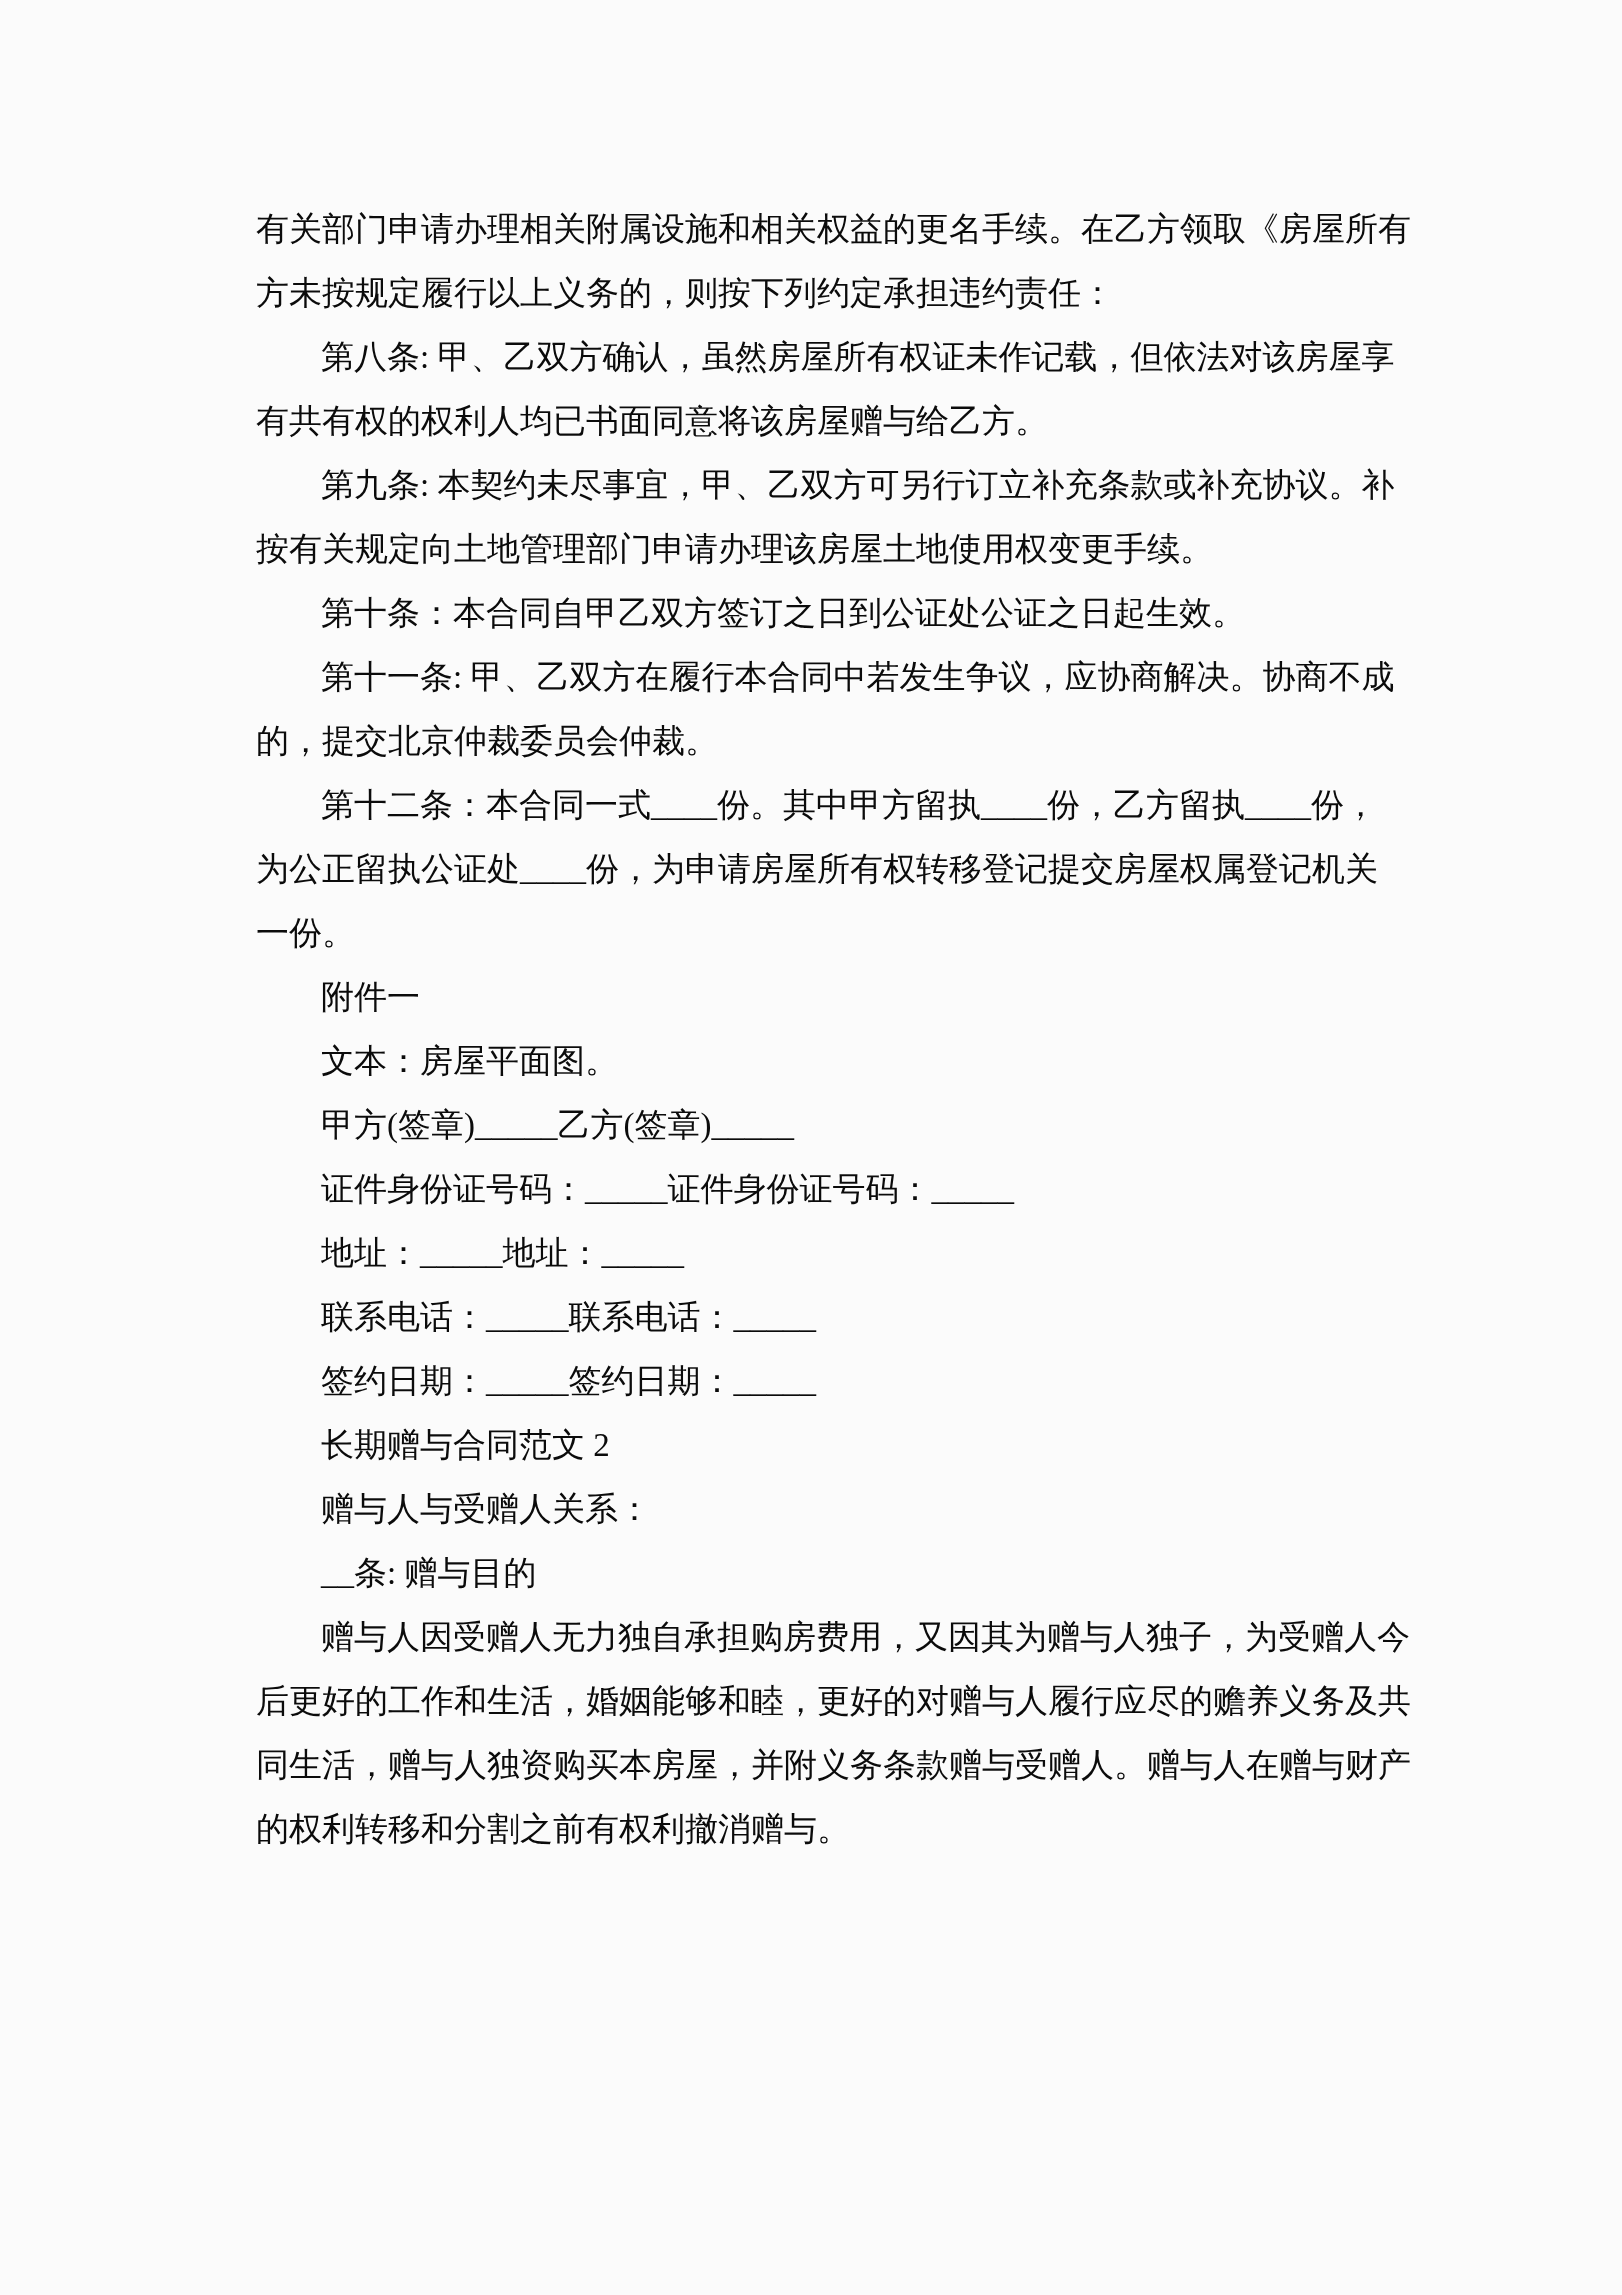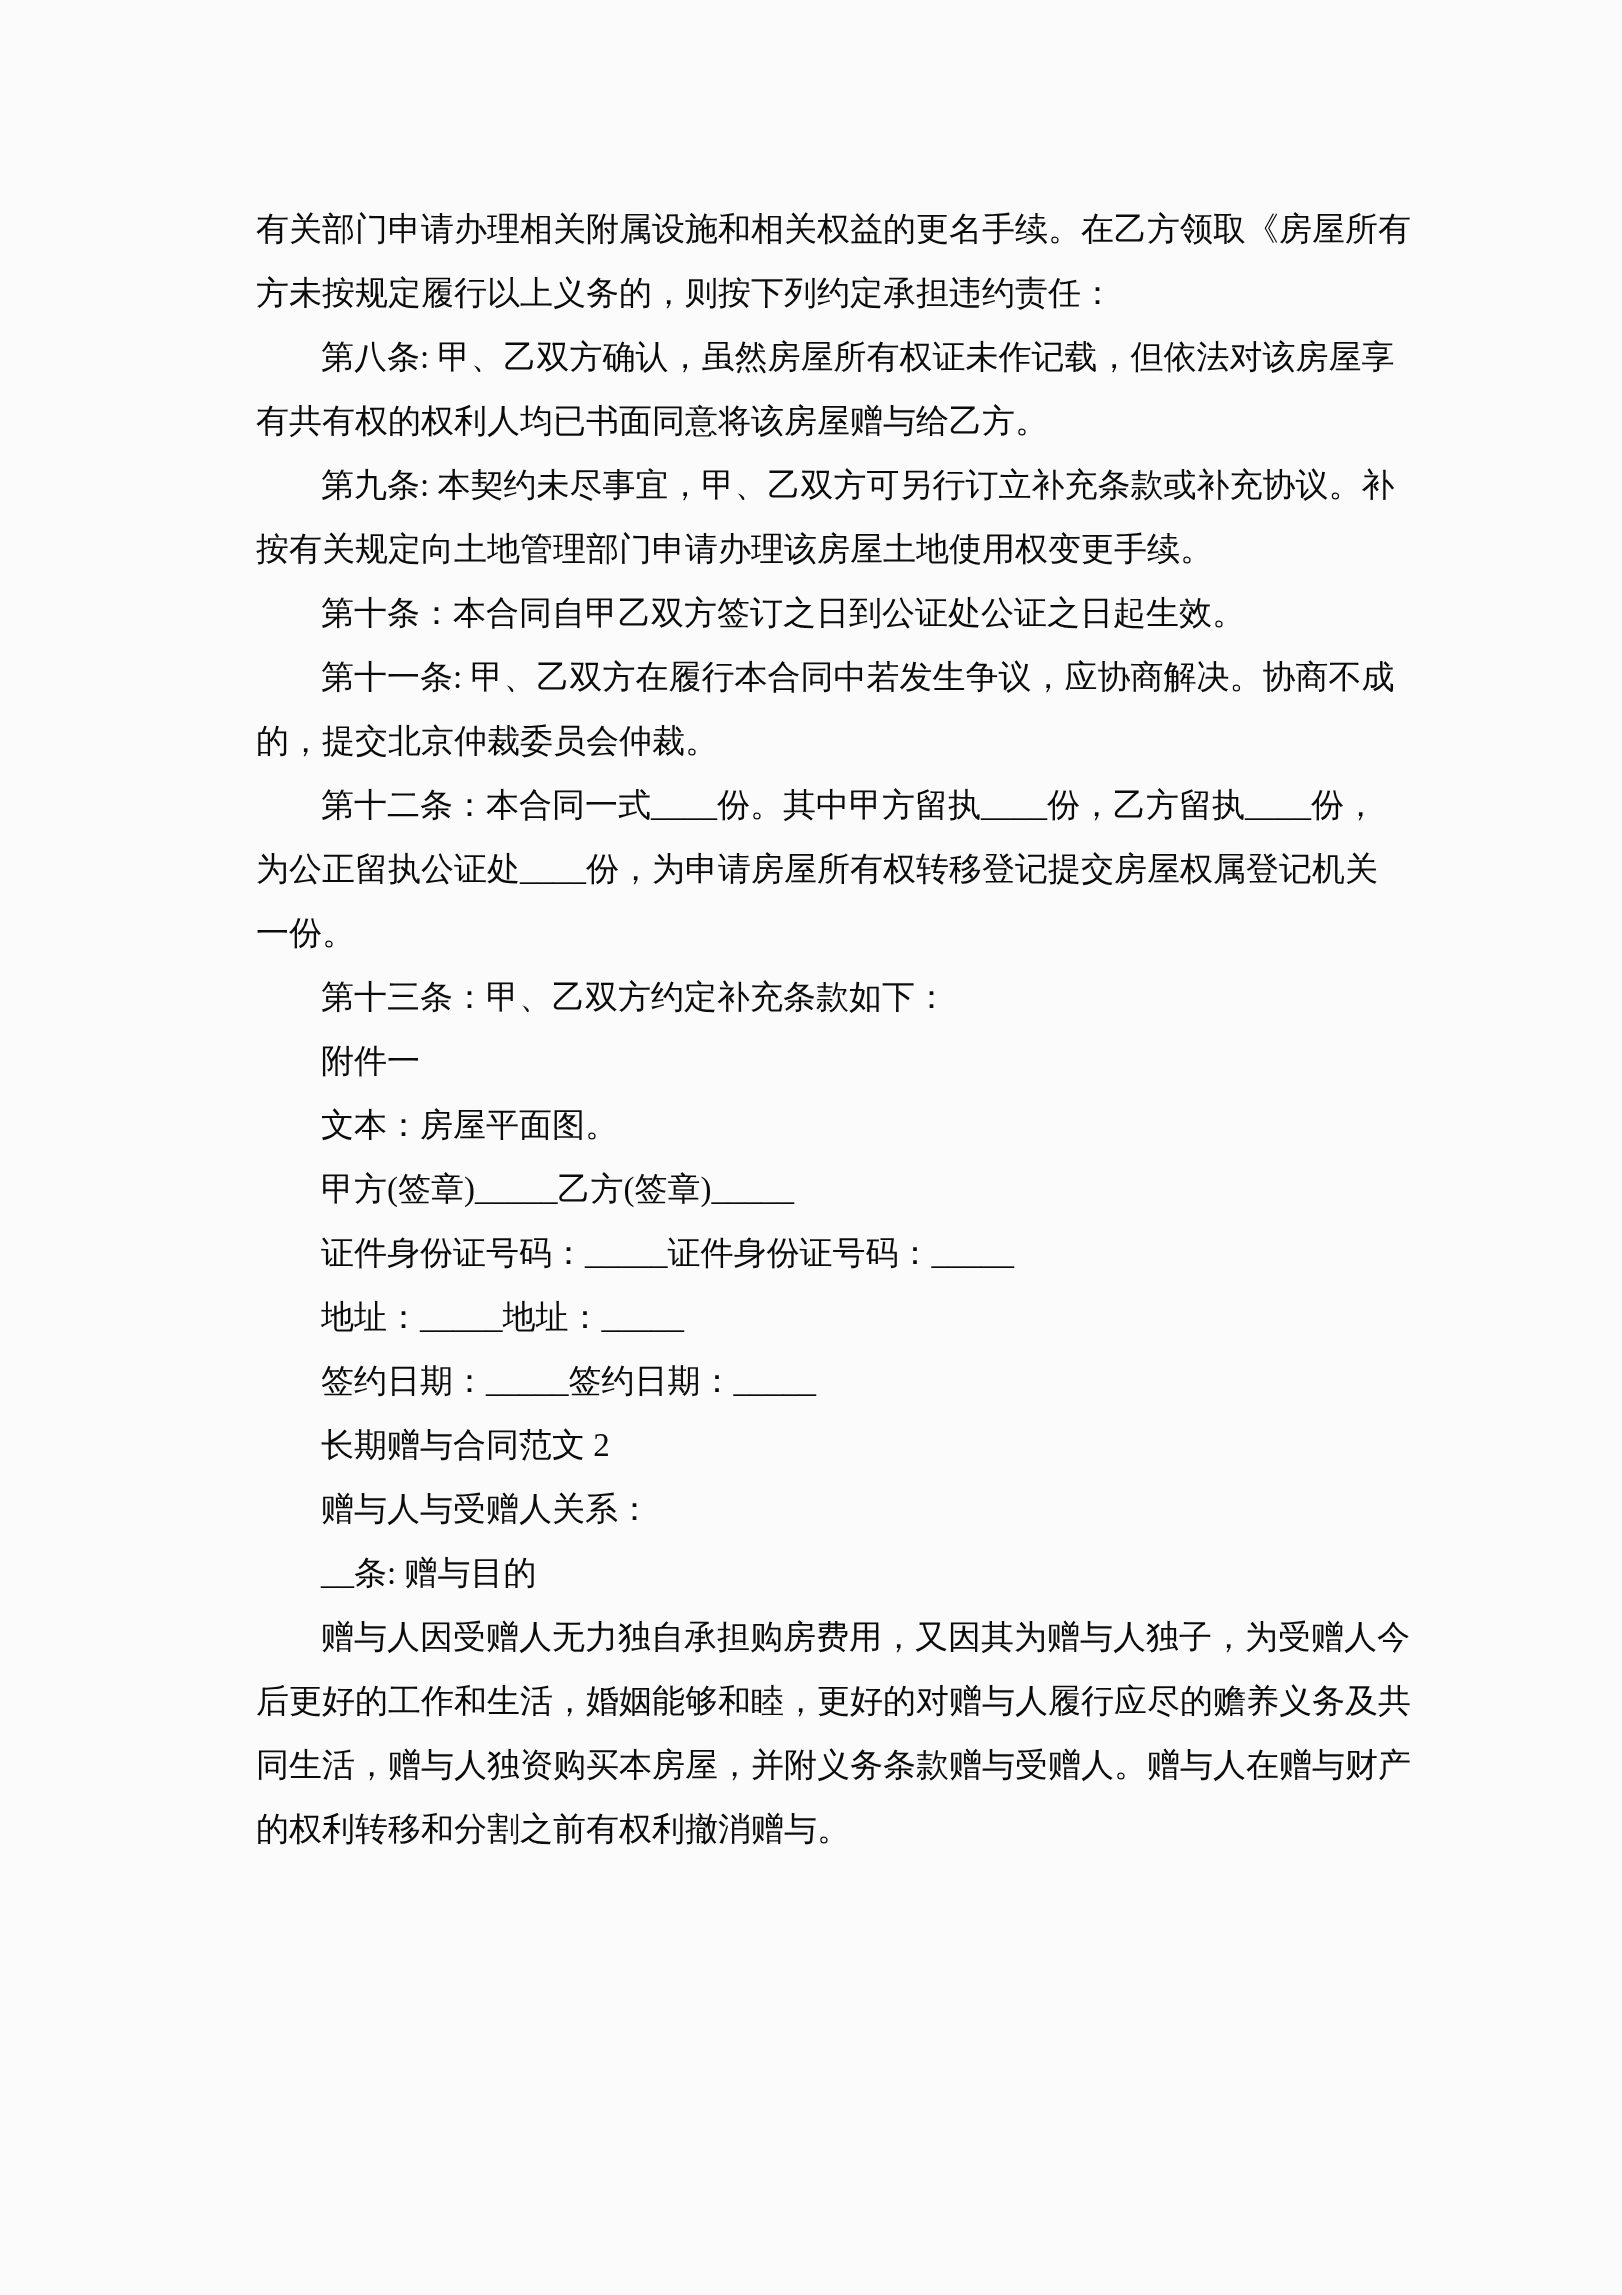--- a/index.html
+++ b/index.html
@@ -50,26 +50,26 @@
       <div class="line indent">第八条: 甲、乙双方确认，虽然房屋所有权证未作记载，但依法对该房屋享</div>
       <div class="line">有共有权的权利人均已书面同意将该房屋赠与给乙方。</div>
       <div class="line indent">第九条: 本契约未尽事宜，甲、乙双方可另行订立补充条款或补充协议。补</div>
       <div class="line">按有关规定向土地管理部门申请办理该房屋土地使用权变更手续。</div>
       <div class="line indent">第十条：本合同自甲乙双方签订之日到公证处公证之日起生效。</div>
       <div class="line indent">第十一条: 甲、乙双方在履行本合同中若发生争议，应协商解决。协商不成</div>
       <div class="line">的，提交北京仲裁委员会仲裁。</div>
       <div class="line indent">第十二条：本合同一式____份。其中甲方留执____份，乙方留执____份，</div>
       <div class="line">为公正留执公证处____份，为申请房屋所有权转移登记提交房屋权属登记机关</div>
       <div class="line">一份。</div>
-      <div class="line indent">第十三条：甲、乙双方约定补充条款如下：</div>
       <div class="line indent">附件一</div>
       <div class="line indent">文本：房屋平面图。</div>
       <div class="line indent">甲方(签章)_____乙方(签章)_____</div>
       <div class="line indent">证件身份证号码：_____证件身份证号码：_____</div>
       <div class="line indent">地址：_____地址：_____</div>
+      <div class="line indent">联系电话：_____联系电话：_____</div>
       <div class="line indent">签约日期：_____签约日期：_____</div>
       <div class="line indent">长期赠与合同范文 2</div>
       <div class="line indent">赠与人与受赠人关系：</div>
       <div class="line indent">__条: 赠与目的</div>
       <div class="line indent">赠与人因受赠人无力独自承担购房费用，又因其为赠与人独子，为受赠人今</div>
       <div class="line">后更好的工作和生活，婚姻能够和睦，更好的对赠与人履行应尽的赡养义务及共</div>
       <div class="line">同生活，赠与人独资购买本房屋，并附义务条款赠与受赠人。赠与人在赠与财产</div>
       <div class="line">的权利转移和分割之前有权利撤消赠与。</div>
     </div>
 </div>

